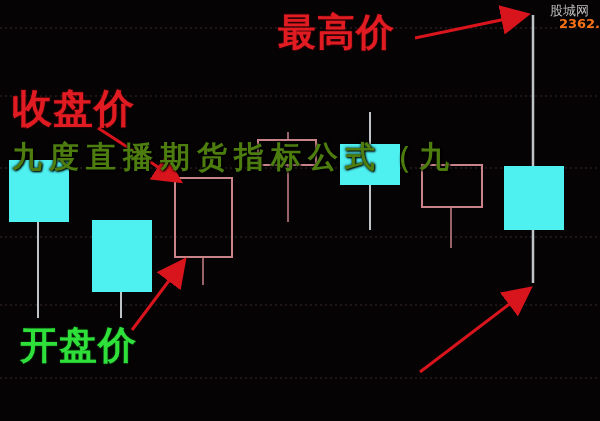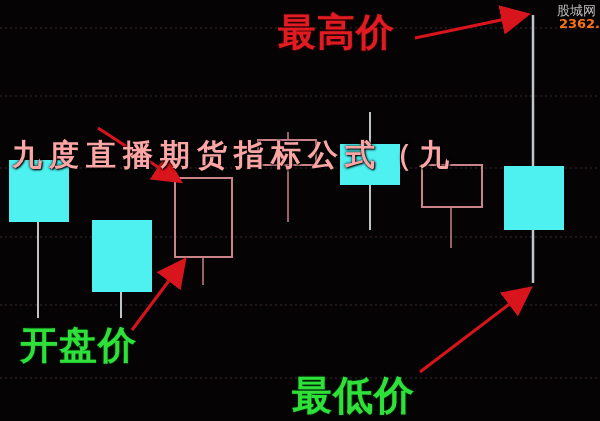--- a/index.html
+++ b/index.html
@@ -1,22 +1,22 @@
 <!DOCTYPE html>
 <html><head>
 <meta charset="utf-8">
 <style>
   html,body{margin:0;padding:0;background:#000;}
   #stage{position:relative;width:600px;height:421px;background:#050304;overflow:hidden;font-family:"DejaVu Sans",sans-serif;}
   svg#chart{position:absolute;left:0;top:0;}
   .label{position:absolute;font-family:"DejaVu Sans",sans-serif;font-weight:bold;letter-spacing:1px;line-height:1;}
   .red{color:#e01b22;text-shadow:0 0 2px #7a0a0e;}
   .green{color:#2fe03a;text-shadow:0 0 2px #0c6d12;}
-  .overlay{position:absolute;left:12px;color:#fca5a5;font-family:Liberation Mono, monospace;font-size:30px;font-weight:bold;letter-spacing:7px;line-height:1;text-shadow:0 0 3px #000,1px 1px 2px #000;white-space:nowrap;}
-  .wm{position:absolute;right:4px;top:4px;color:#bdbdbd;font-size:13px;line-height:1;}
+  .overlay{position:absolute;left:12px;color:#4d7c0f;font-family:Liberation Sans, sans-serif;font-size:30px;font-weight:bold;letter-spacing:7px;line-height:1;text-shadow:0 0 3px #000,1px 1px 2px #000;white-space:nowrap;}
+  .wm{position:absolute;right:11px;top:4px;color:#bdbdbd;font-size:13px;line-height:1;}
   .wm2{position:absolute;right:0px;top:17px;color:#f97316;font-size:13px;font-weight:bold;line-height:1;}
 </style>
 </head>
 <body>
 
 <div id="stage">
 
   <svg id="chart" width="600" height="421" viewBox="0 0 600 421">
     <defs>
       <marker id="ah" markerWidth="10" markerHeight="10" refX="8" refY="5" orient="auto">
@@ -71,20 +71,20 @@
 
     <g stroke="#d8141c" stroke-width="3" fill="none">
       <line x1="415" y1="38" x2="525" y2="15" marker-end="url(#ah)"></line>
       <line x1="98" y1="128" x2="178" y2="180" marker-end="url(#ah)"></line>
       <line x1="132" y1="330" x2="183" y2="262" marker-end="url(#ah)"></line>
       <line x1="420" y1="372" x2="528" y2="290" marker-end="url(#ah)"></line>
     </g>
   </svg>
 
   <div class="label red" style="left:278px;top:13px;font-size:38px;">最高价</div>
+  <div class="label red" style="left:12px;top:88px;font-size:40px;">收盘价</div>
   <div class="label green" style="left:20px;top:326px;font-size:38px;">开盘价</div>
-  <div class="label green" style="left:292px;top:375px;font-size:40px;">最低价</div>
 
   <div class="overlay" style="top:142px;">九度直播期货指标公式（九</div>
 
   <div class="wm">股城网</div>
   <div class="wm2">2362.</div>
 </div>
 
 </body></html>

